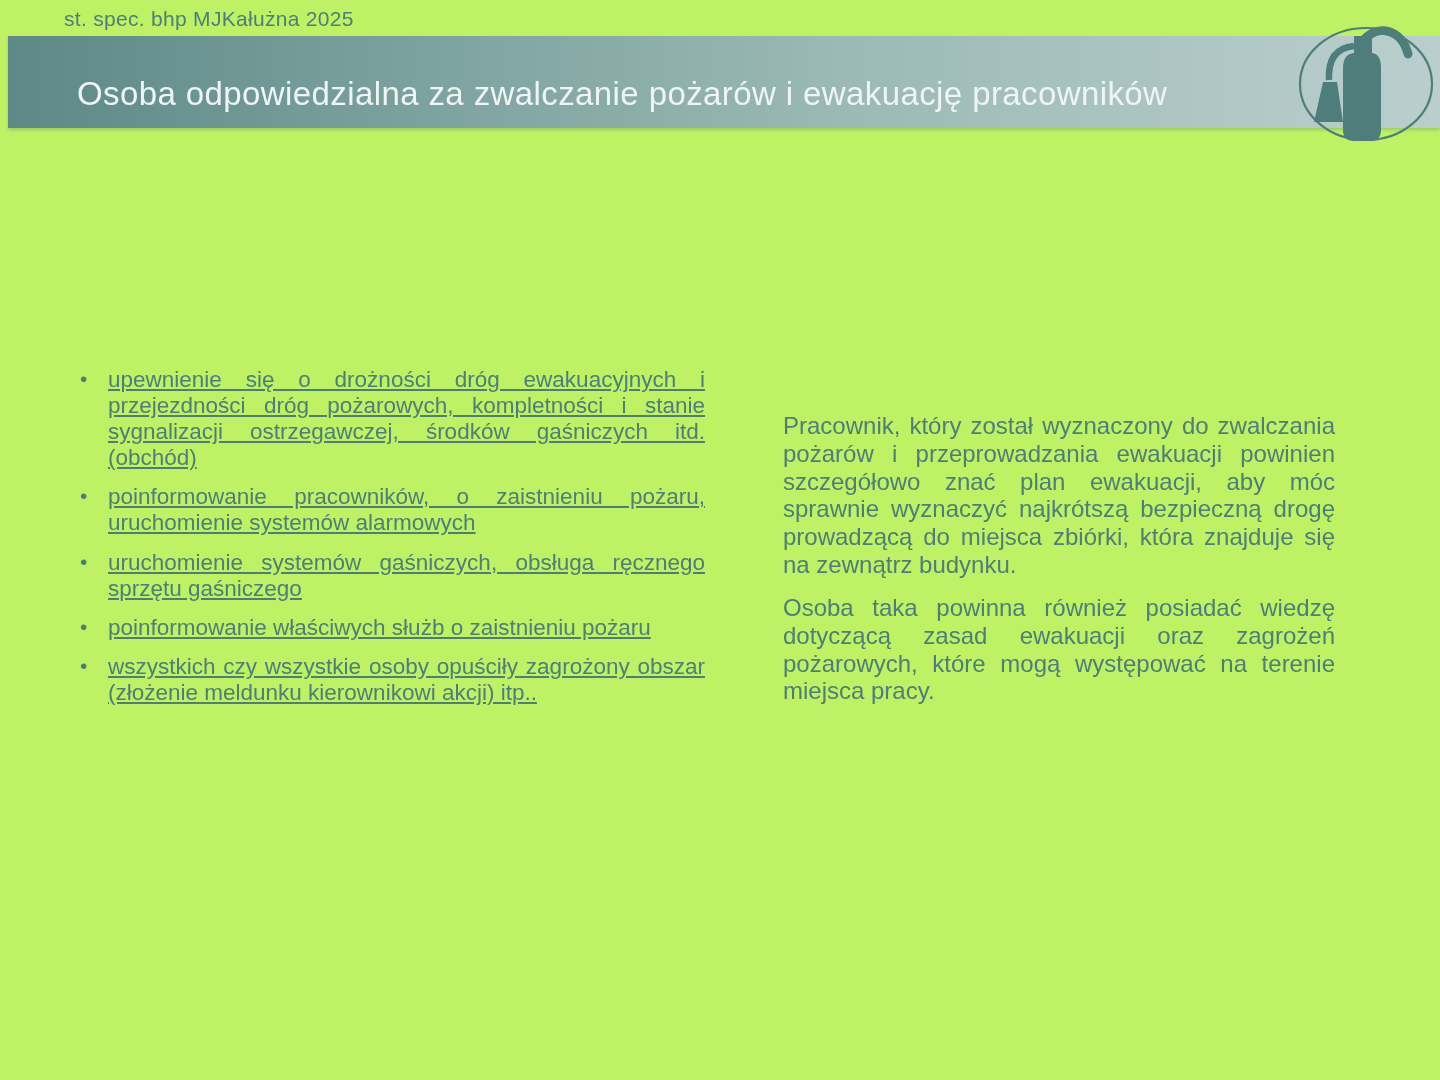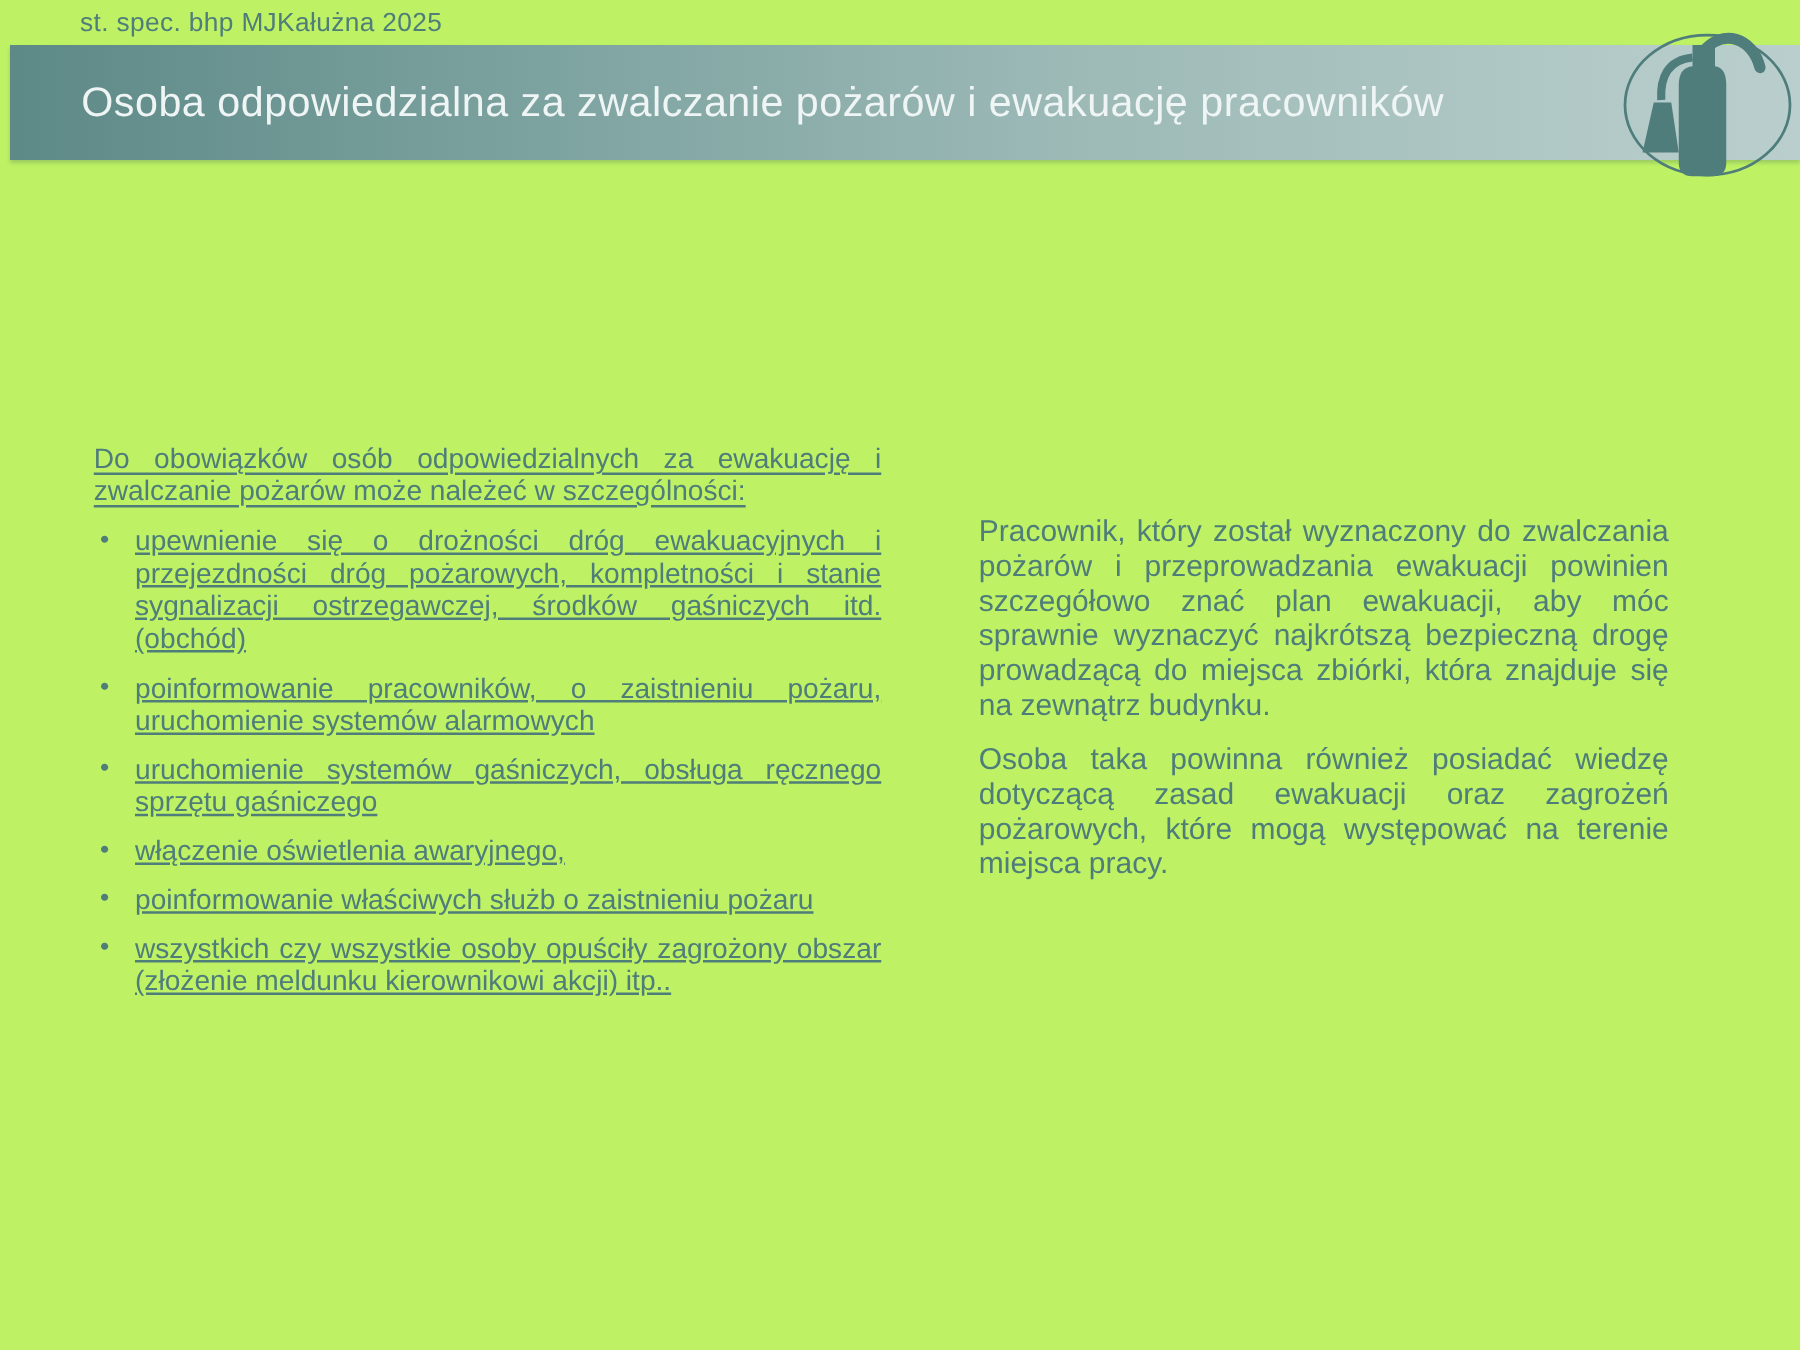--- a/index.html
+++ b/index.html
@@ -31,21 +31,21 @@
     height: 92px;
     background: linear-gradient(90deg, #5d8987 0%, #7da3a0 30%, #9dbab7 60%, #bacfcd 100%);
     box-shadow: 0 2px 3px rgba(60, 90, 88, 0.25);
   }
 
   .banner-title {
     position: absolute;
     left: 57px;
     top: 50%;
     transform: translateY(-50%);
-    margin: 0;
+    margin: 12px;
     font-size: 33px;
     font-weight: 400;
     letter-spacing: 0.4px;
     color: #eef5f4;
     white-space: nowrap;
     text-align: center;
   }
 
   .icon-wrap {
     position: absolute;
@@ -125,27 +125,25 @@
         <ellipse cx="70" cy="62" rx="66" ry="56" fill="none" stroke="#4e7d7c" stroke-width="2.2"></ellipse>
         <path d="M66,20 C82,0 106,8 112,32" fill="none" stroke="#4e7d7c" stroke-width="9" stroke-linecap="round"></path>
         <path d="M58,24 C38,26 32,40 33,58" fill="none" stroke="#4e7d7c" stroke-width="6.5"></path>
         <path d="M47,46 Q47,32 58,31 L58,14 L76,14 L76,31 Q85,32 85,46 L85,108 Q85,119 74,119 L58,119 Q47,119 47,108 Z" fill="#4e7d7c"></path>
         <polygon points="27,60 41,60 47,100 18,100" fill="#4e7d7c"></polygon>
       </svg>
     </div>
   </div>
 
   <div class="left-col">
-    <div class="duties-heading">Do obowiązków osób odpowiedzialnych za ewakuację i zwalczanie pożarów może należeć w szczególności:</div>
 
     <ul class="duties-list">
       <li>upewnienie się o drożności dróg ewakuacyjnych i przejezdności dróg pożarowych, kompletności i stanie sygnalizacji ostrzegawczej, środków gaśniczych itd. (obchód)</li>
       <li>poinformowanie pracowników, o zaistnieniu pożaru, uruchomienie systemów alarmowych</li>
       <li>uruchomienie systemów gaśniczych, obsługa ręcznego sprzętu gaśniczego</li>
-      <li>włączenie oświetlenia awaryjnego,</li>
       <li>poinformowanie właściwych służb o zaistnieniu pożaru</li>
       <li>wszystkich czy wszystkie osoby opuściły zagrożony obszar (złożenie meldunku kierownikowi akcji) itp..</li>
     </ul>
   </div>
 
   <div class="right-col">
     <p>Pracownik, który został wyznaczony do zwalczania pożarów i przeprowadzania ewakuacji powinien szczegółowo znać plan ewakuacji, aby móc sprawnie wyznaczyć najkrótszą bezpieczną drogę prowadzącą do miejsca zbiórki, która znajduje się na zewnątrz budynku.</p>
     <p>Osoba taka powinna również posiadać wiedzę dotyczącą zasad ewakuacji oraz zagrożeń pożarowych, które mogą występować na terenie miejsca pracy.</p>
   </div>
 

